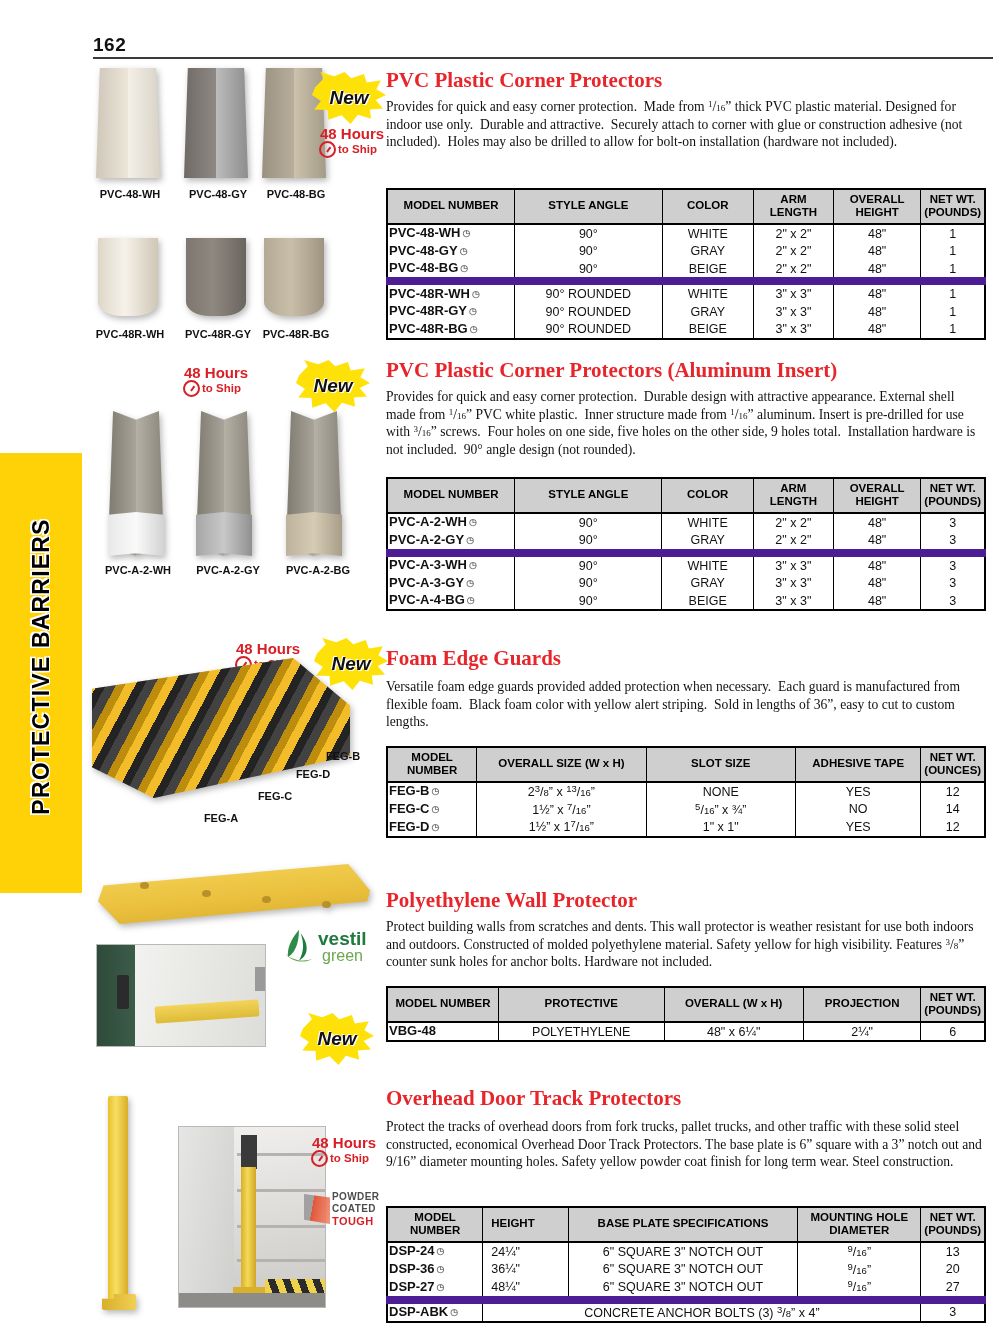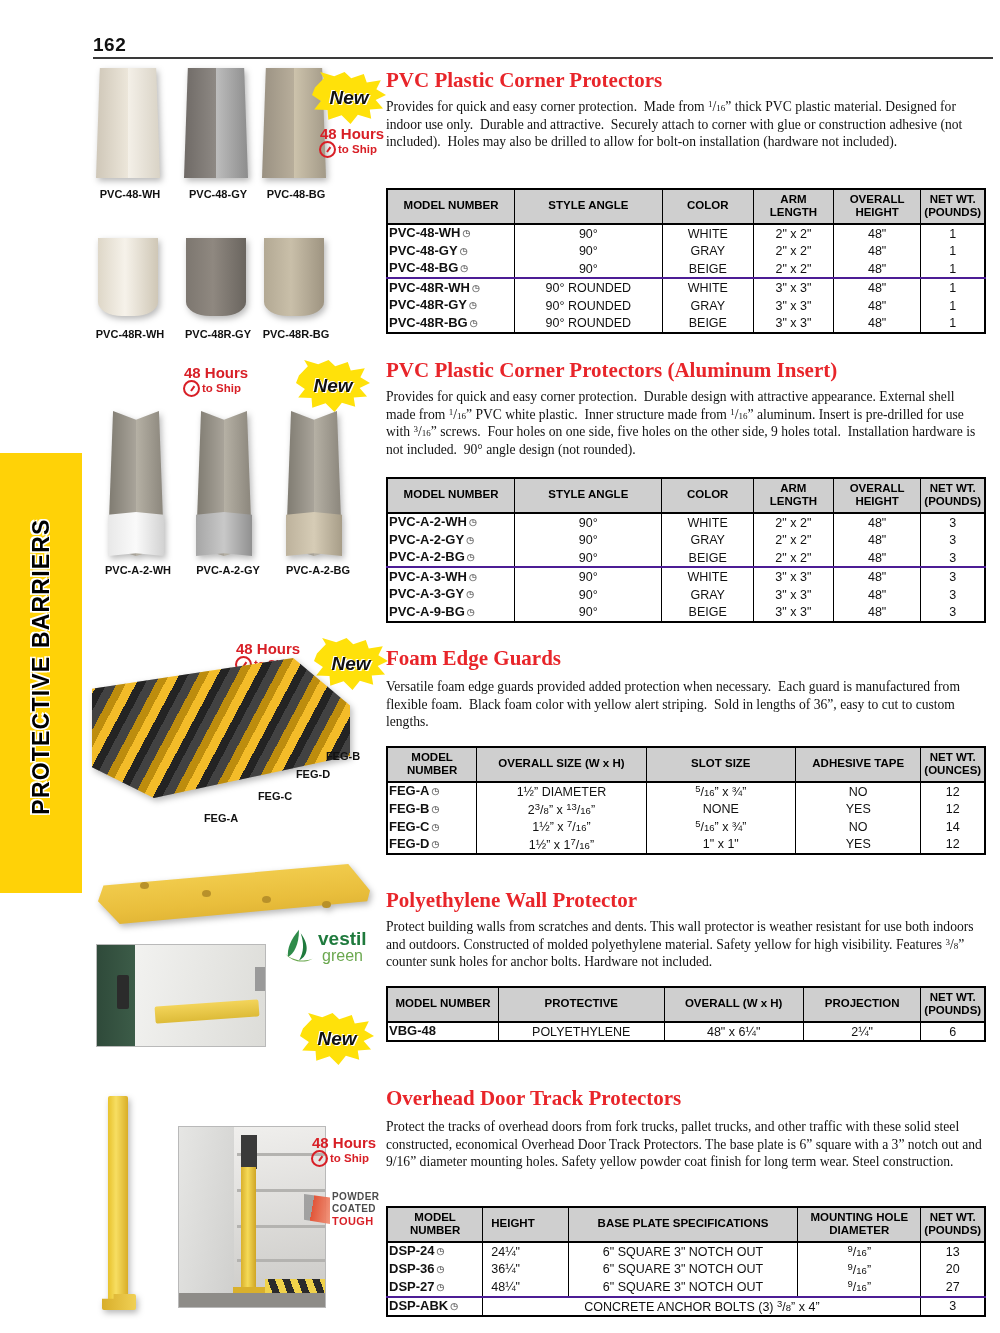--- a/index.html
+++ b/index.html
@@ -71,21 +71,21 @@
     color:#000; padding:3px 2px 4px; text-align:center; vertical-align:middle;
   }
   table.spec td {
     border-left:1px solid #000; border-right:1px solid #000;
     font: 12.5px/1.12 "Liberation Sans", sans-serif;
     color:#111; padding:1.5px 3px; text-align:center; white-space:nowrap;
   }
   table.spec td.model {
     font-weight:bold; text-align:left; padding-left:1px; font-size:13px;
   }
-  table.spec tr.grp-break td { border-top:2px solid #4c1d95; }
+  table.spec tr.grp-break td { border-top:8px solid #4c1d95; }
   table.spec tr.last td { border-bottom:2px solid #000; }
   table.spec tr.hdr-bot th { border-bottom:2px solid #000; }
   .clockmark { font-size:9px; color:#777; vertical-align:1px; padding-left:2px; }
   .leafmark  { font-size:9px; color:#2e8b3d; vertical-align:1px; padding-left:2px; }
   .sm { font-size:9.5px; vertical-align:.38em; }
   .smb{ font-size:9.5px; }
 
   
   .badge-new {
     position:absolute; width:74px; height:52px;
@@ -365,46 +365,38 @@
           <td>3</td>
         </tr>
     <tr>
           <td class="model"><span>PVC-A-2-GY</span><span class="clockmark">◷</span></td>
           <td>90°</td>
           <td>GRAY</td>
           <td>2" x 2"</td>
           <td>48"</td>
           <td>3</td>
         </tr>
-    <tr>
-          <td class="model"><span>PVC-A-2-BG</span><span class="clockmark">◷</span></td>
-          <td>90°</td>
-          <td>BEIGE</td>
-          <td>2" x 2"</td>
-          <td>48"</td>
-          <td>3</td>
-        </tr>
     <tr class="grp-break">
           <td class="model"><span>PVC-A-3-WH</span><span class="clockmark">◷</span></td>
           <td>90°</td>
           <td>WHITE</td>
           <td>3" x 3"</td>
           <td>48"</td>
           <td>3</td>
         </tr>
     <tr>
           <td class="model"><span>PVC-A-3-GY</span><span class="clockmark">◷</span></td>
           <td>90°</td>
           <td>GRAY</td>
           <td>3" x 3"</td>
           <td>48"</td>
           <td>3</td>
         </tr>
     <tr class="last">
-          <td class="model"><span>PVC-A-9-BG</span><span class="clockmark">◷</span></td>
+          <td class="model"><span>PVC-A-4-BG</span><span class="clockmark">◷</span></td>
           <td>90°</td>
           <td>BEIGE</td>
           <td>3" x 3"</td>
           <td>48"</td>
           <td>3</td>
         </tr>
   </tbody>
     </table>
 
   <div class="badge-48" style="left:228px; top:612px;">
@@ -449,27 +441,20 @@
       </colgroup>
     <tbody>
         <tr class="hdr-bot">
       <th><span>MODEL NUMBER</span></th>
       <th><span>OVERALL SIZE (W x H)</span></th>
       <th><span>SLOT SIZE</span></th>
       <th><span>ADHESIVE TAPE</span></th>
       <th><span>NET WT. (OUNCES)</span></th>
     </tr>
     <tr>
-      <td class="model"><span>FEG-A</span><span class="clockmark">◷</span></td>
-      <td>1½” DIAMETER</td>
-      <td><sup class="sm">5</sup>/<span class="smb">16</span>” x ¾”</td>
-      <td>NO</td>
-          <td>12</td>
-    </tr>
-    <tr>
       <td class="model"><span>FEG-B</span><span class="clockmark">◷</span></td>
       <td>2<sup class="sm">3</sup>/<span class="smb">8</span>” x <sup class="sm">13</sup>/<span class="smb">16</span>”</td>
       <td>NONE</td>
       <td>YES</td>
           <td>12</td>
     </tr>
     <tr>
       <td class="model"><span>FEG-C</span><span class="clockmark">◷</span></td>
       <td>1½” x <sup class="sm">7</sup>/<span class="smb">16</span>”</td>
       <td><sup class="sm">5</sup>/<span class="smb">16</span>” x ¾”</td>

